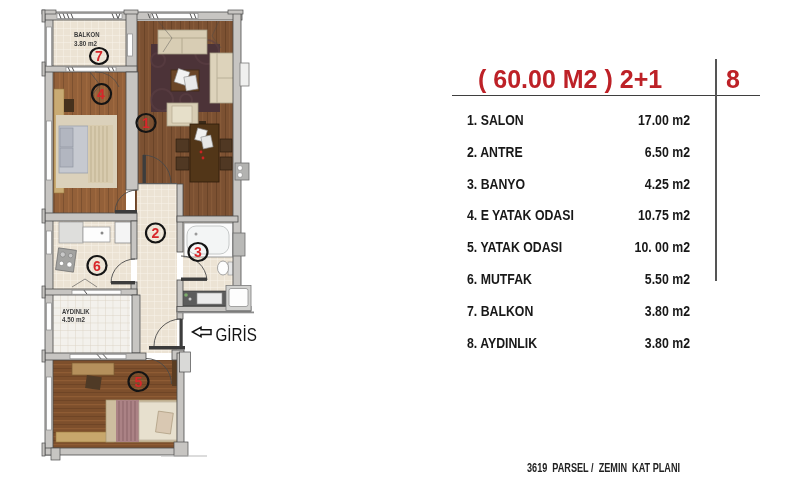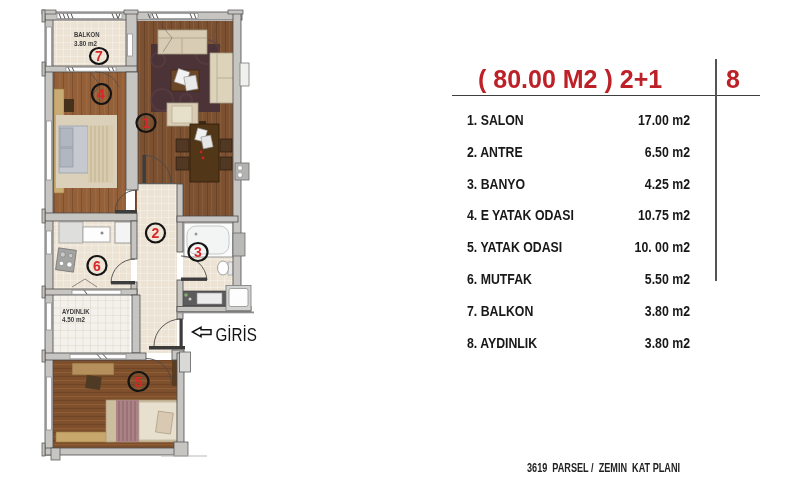--- a/index.html
+++ b/index.html
@@ -261,21 +261,21 @@
 
   <g fill="#3a3a3a" font-family="'Liberation Sans',sans-serif" font-weight="bold">
     <text x="74" y="36.5" font-size="7" textLength="25.5" lengthAdjust="spacingAndGlyphs">BALKON</text>
     <text x="74" y="45.5" font-size="7" textLength="23" lengthAdjust="spacingAndGlyphs">3.80 m2</text>
     <text x="62" y="313.5" font-size="7" textLength="27.5" lengthAdjust="spacingAndGlyphs">AYDINLIK</text>
     <text x="62" y="321.5" font-size="7" textLength="23" lengthAdjust="spacingAndGlyphs">4.50 m2</text>
   </g>
   <text x="215.5" y="341" font-size="18" fill="#141414" font-family="'Liberation Sans',sans-serif" textLength="41.5" lengthAdjust="spacingAndGlyphs">GİRİS</text>
 </svg>
 
-<div class="abs b" style="left:478px;top:64.5px;font-size:25px;color:#bd2127;white-space:nowrap;">( 80.00 M2 ) 2+1</div>
+<div class="abs b" style="left:478px;top:64.5px;font-size:25px;color:#bd2127;white-space:nowrap;">( 60.00 M2 ) 2+1</div>
 <div class="abs b" style="left:726px;top:64.5px;font-size:25px;color:#bd2127;">8</div>
 <div class="abs" style="left:452px;top:94.5px;width:308px;height:1.8px;background:#3f3f3f;"></div>
 <div class="abs" style="left:715px;top:59px;width:1.7px;height:222px;background:#555;"></div>
 
 <div class="abs b" style="left:467px;top:104px;font-size:15px;color:#181818;line-height:31.8px;transform:scaleX(0.82);transform-origin:left top;white-space:pre;">1. SALON
 2. ANTRE
 3. BANYO
 4. E YATAK ODASI
 5. YATAK ODASI
 6. MUTFAK

